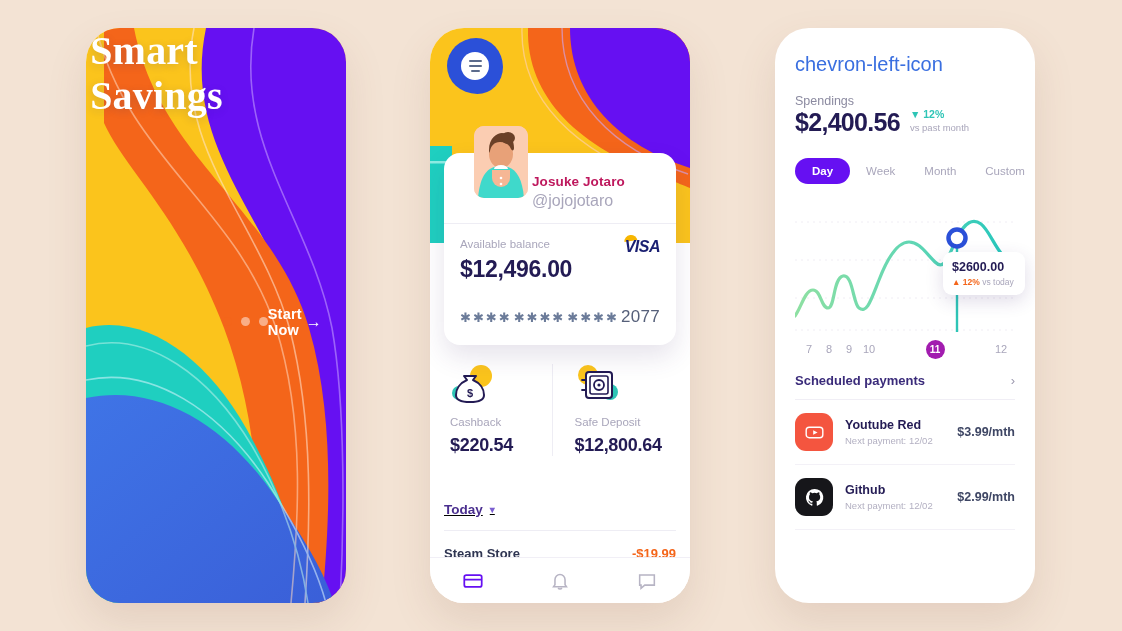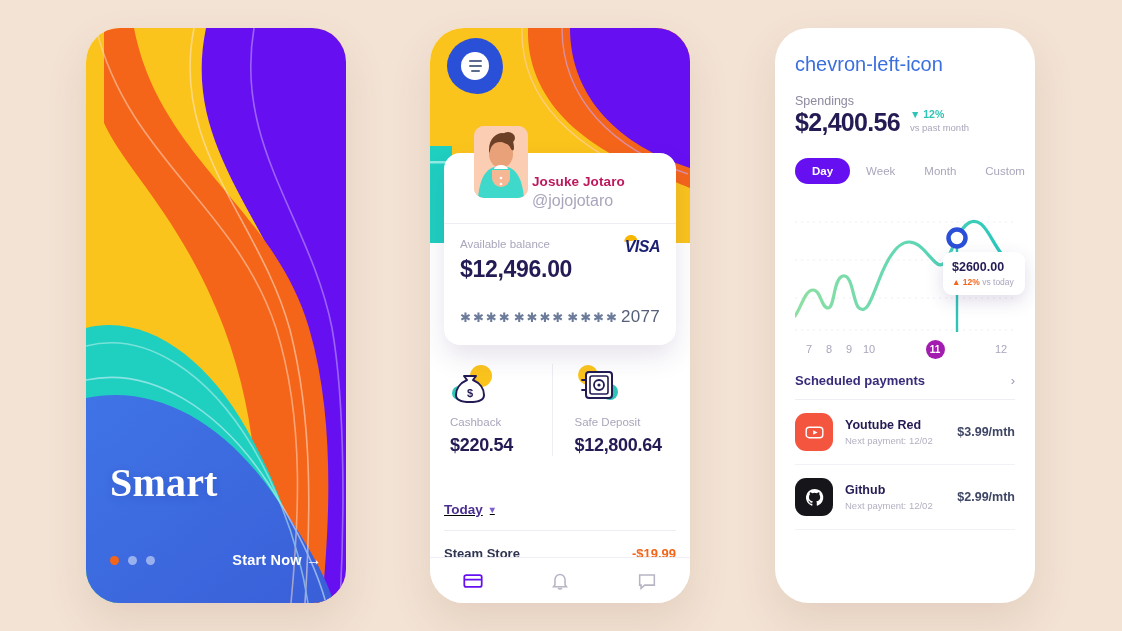--- a/index.html
+++ b/index.html
@@ -22,21 +22,21 @@
   }
   #phone1 { left:86px;  top:28px; }
   #phone2 { left:430px; top:28px; }
   #phone3 { left:775px; top:28px; }
 
   
   .art1 { position:absolute; inset:0; }
   .p1-content {
     position:absolute; left:0; right:0; bottom:0; top:0;
     padding:0 24px 34px 24px;
-    display:flex; flex-direction:column; justify-content:flex-end;
+    display:flex; flex-direction:row; justify-content:flex-end;
   }
   .p1-title {
     font-family:"Liberation Serif", serif;
     color:#fff; font-size:40px; line-height:1.13; font-weight:700;
     letter-spacing:.2px;
     text-shadow:0 2px 8px rgba(30,40,120,.18);
   }
   .p1-bottom {
     margin-top:46px;
     display:flex; align-items:center; justify-content:space-between;
@@ -184,20 +184,21 @@
         <path d="M108 0 C 84 120, 174 192, 204 302 C 228 396, 224 500, 219 575" stroke="#ffe7d5"></path>
         <path d="M168 0 C 148 118, 224 190, 246 300 C 260 380, 258 500, 254 575" stroke="#c9a6ff"></path>
         <path d="M0 318 C 62 302, 124 348, 166 418 C 202 480, 216 536, 222 575" stroke="#bff2ea"></path>
         <path d="M0 352 C 66 338, 134 382, 182 455 C 216 508, 232 546, 240 575" stroke="#dff6ff"></path>
       </g>
     </svg>
 
     <div class="p1-content">
       <div class="p1-title">
         <div>Smart</div>
+        <div>Savings</div>
       </div>
       <div class="p1-bottom">
         <div class="dots">
           <span class="dot active"></span>
           <span class="dot"></span>
           <span class="dot"></span>
         </div>
         <div class="start">
           <span>Start Now</span>
           <span class="arr">→</span>

